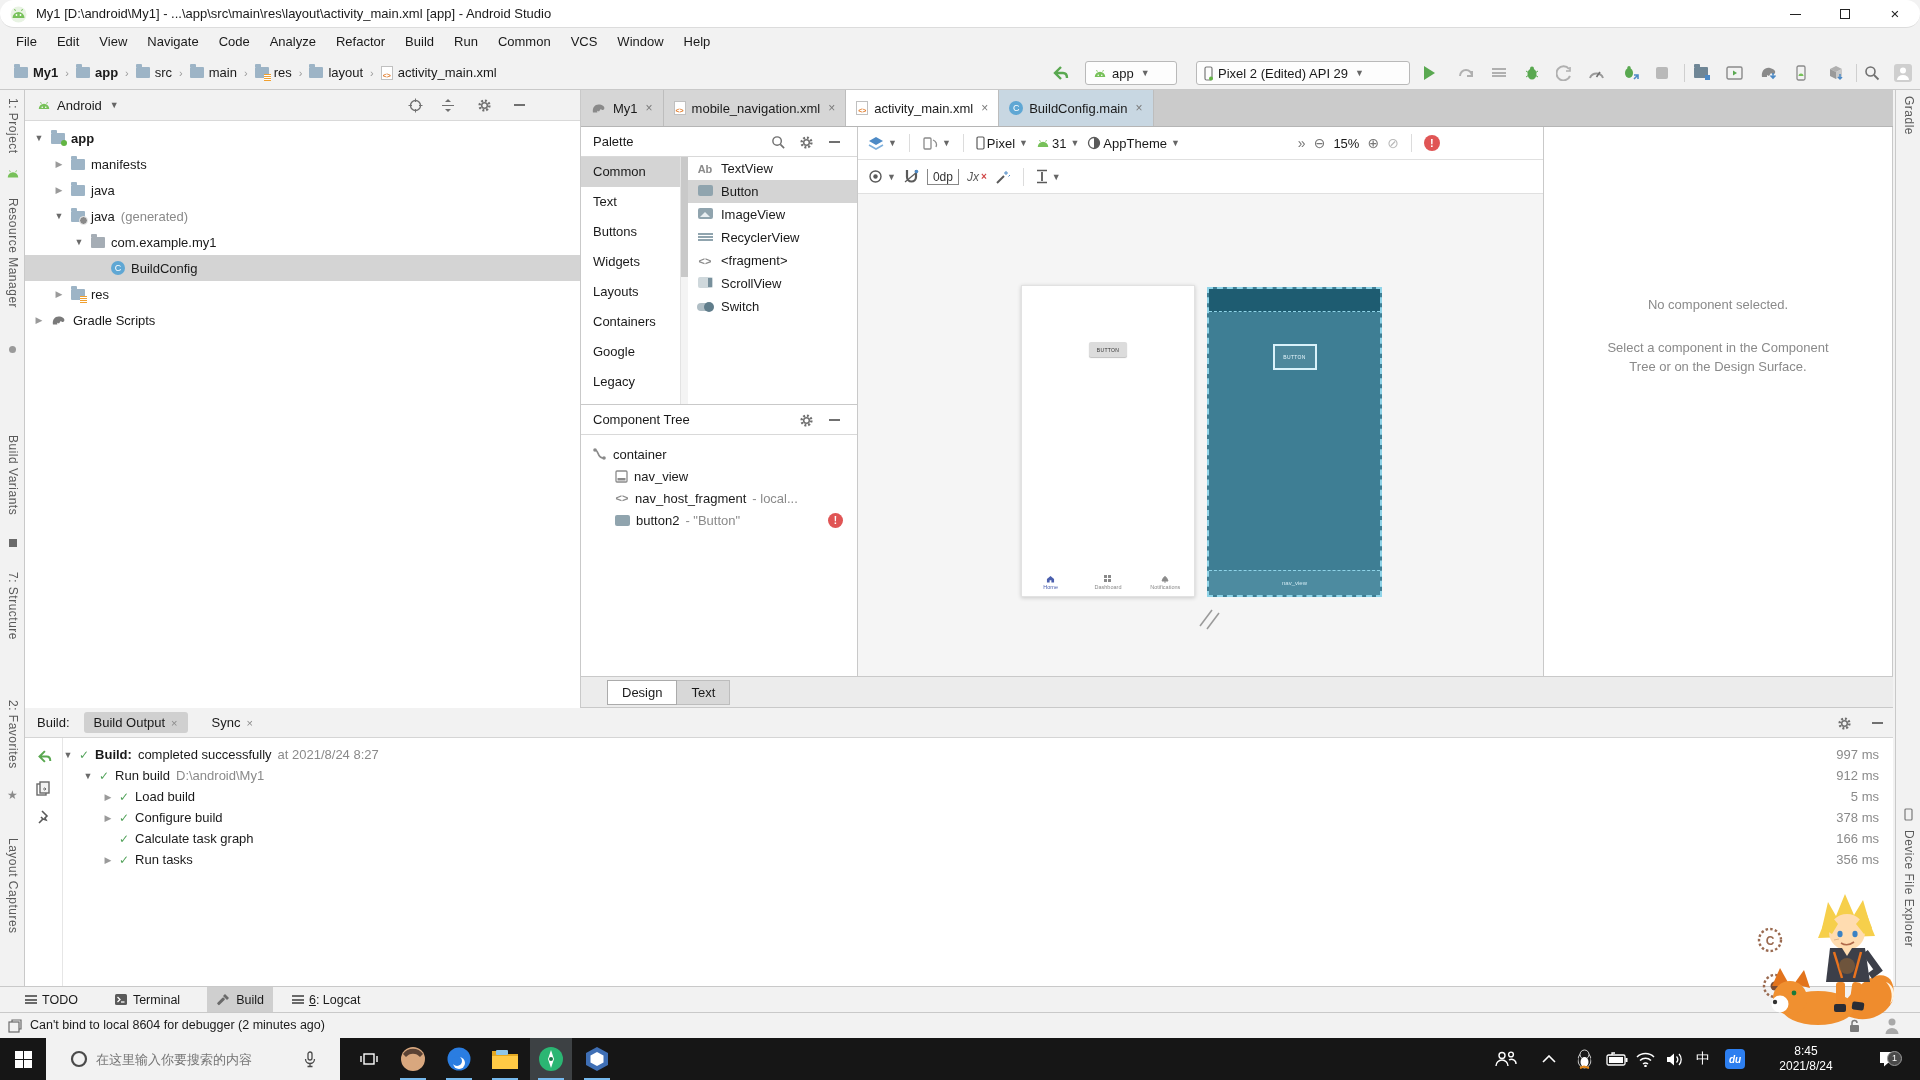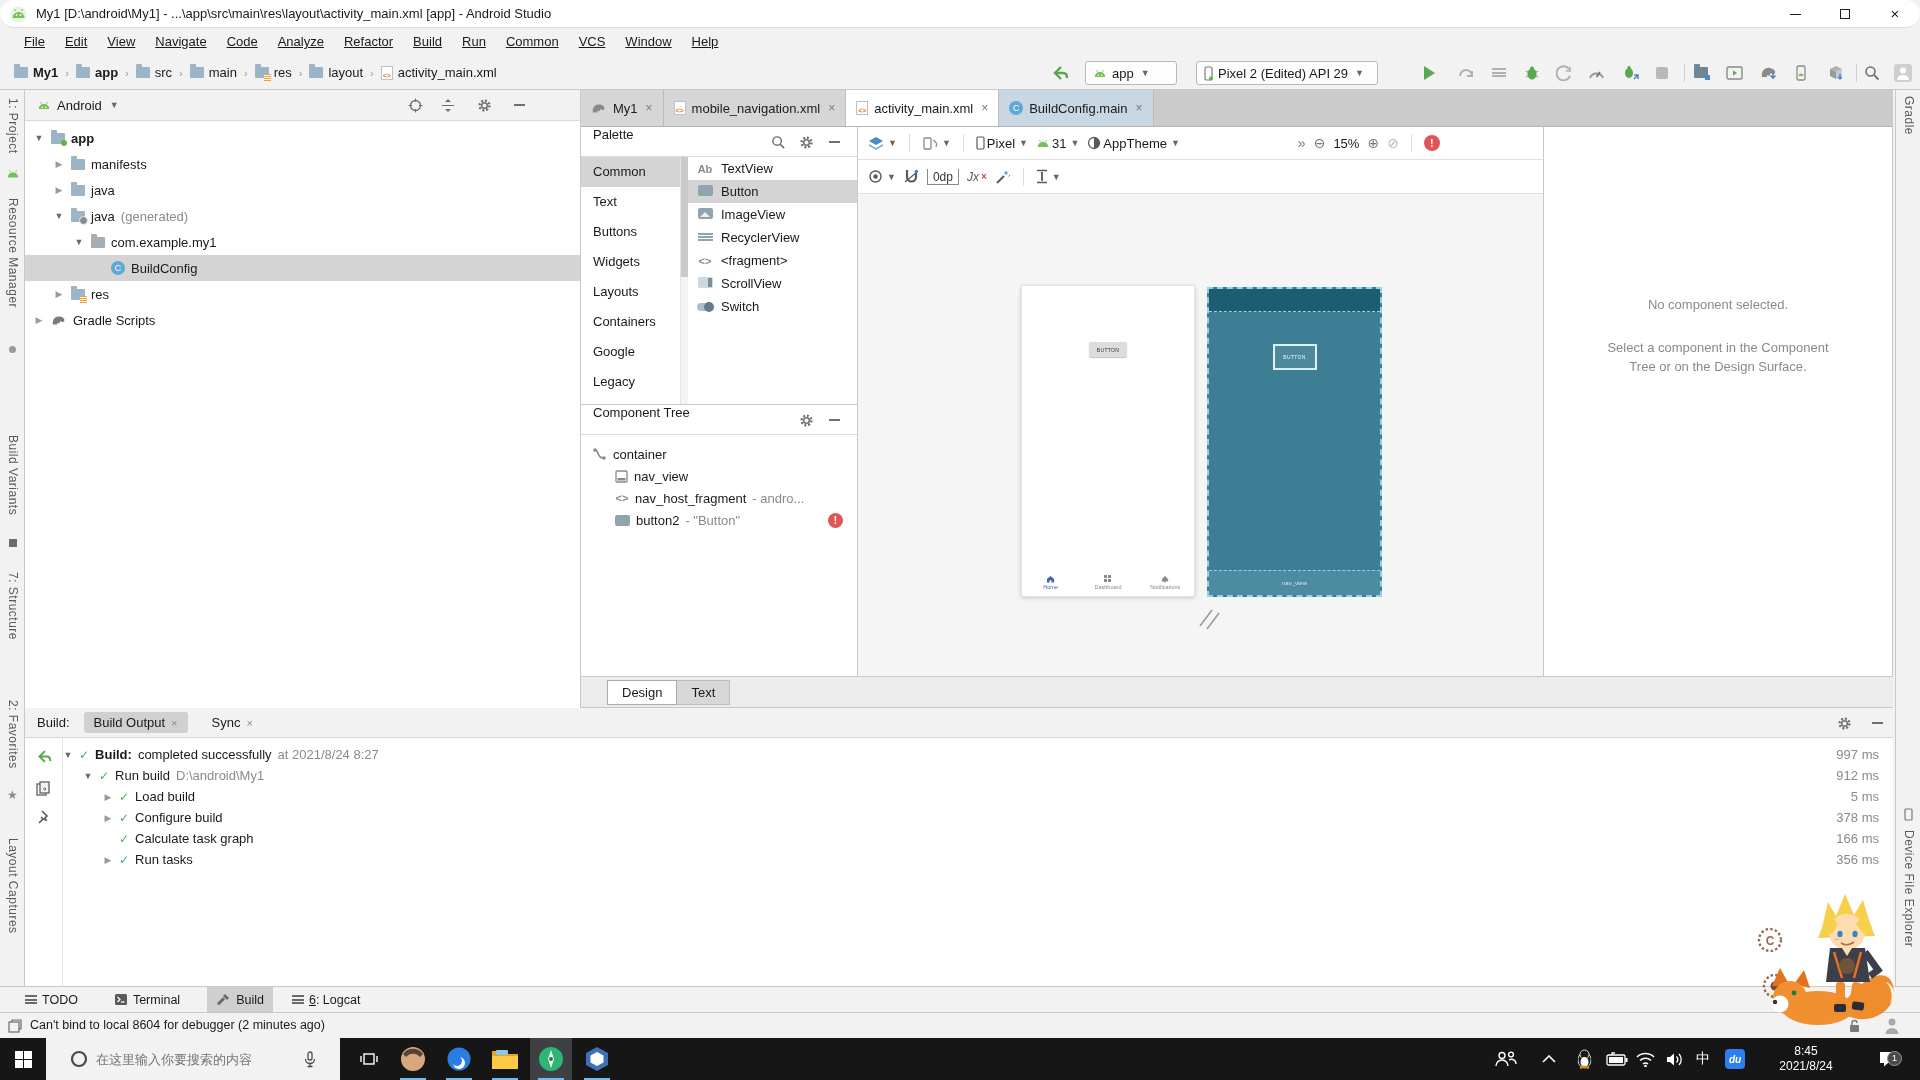--- a/index.html
+++ b/index.html
@@ -13,21 +13,21 @@
 
   
   #titlebar { left:0; top:0; width:1920px; height:28px; background:#fff; border-bottom:1px solid #dcdcdc;border-radius:14px; }
   #titlebar .title { position:absolute; left:36px; top:0; line-height:28px; font-size:13px; }
   .winbtn { position:absolute; top:0; width:50px; height:28px; display:flex; align-items:center; justify-content:center; }
   .wb-min i { display:block; width:11px; height:1px; background:#222; }
   .wb-max i { display:block; width:10px; height:10px; border:1px solid #222; }
   .wb-close i { font-style:normal; font-size:15px; line-height:28px; color:#222; }
 
   
-  #menubar { left:0; top:28px; width:1920px; height:28px; background:#f2f2f2; display:flex; align-items:center; padding-left:14px;text-decoration:underline; }
+  #menubar { left:0; top:28px; width:1920px; height:28px; background:#f2f2f2; display:flex; align-items:center; padding-left:6px; }
   #menubar .mi { padding:0 10px; line-height:28px; font-size:13px; }
 
   
   #toolbar { left:0; top:56px; width:1920px; height:34px; background:#f2f2f2; border-bottom:1px solid #c9c9c9; }
   .crumbs { position:absolute; left:14px; top:0; height:33px; display:flex; align-items:center; }
   .crumb { display:flex; align-items:center; gap:5px; }
   .crumb .lbl { font-size:13px; }
   .crumb.bold .lbl { font-weight:bold; }
   .csep { color:#9a9a9a; padding:0 7px; font-size:11px; }
   .fold { width:14px; height:11px; background:#9db4c6; border-radius:1px; position:relative; flex:none; }
@@ -60,21 +60,21 @@
   .cls { width:14px; height:14px; border-radius:50%; background:#5fa7d4; color:#fff; font-size:9px; line-height:14px; text-align:center; flex:none; }
 
   
   #tabstrip { left:581px; top:90px; width:1312px; height:37px; background:#cbcbcb; border-bottom:1px solid #b5b5b5; display:flex; }
   .etab { display:flex; align-items:center; gap:6px; padding:0 10px; font-size:13px; background:#d6d6d6; border-right:1px solid #bdbdbd; }
   .etab.active { background:#fff; }
   .etab.blue { background:#c8d7e2; }
   .etab .x { color:#7a7a7a; font-size:12px; margin-left:2px; }
 
   #palette { left:581px; top:127px; width:277px; height:277px; background:#fff; border-right:1px solid #c9c9c9; overflow:hidden; }
-  .mini-hdr { position:relative; height:30px; display:flex; align-items:flex-start; padding-left:12px; border-bottom:1px solid #d9d9d9; font-size:13px; }
+  .mini-hdr { position:relative; height:30px; display:flex; align-items:center; padding-left:12px; border-bottom:1px solid #d9d9d9; font-size:13px; }
   .palcats { position:absolute; left:0; top:30px; bottom:0; width:100px; border-right:1px solid #e3e3e3; overflow:hidden; }
   .palcat { height:30px; line-height:30px; padding-left:12px; font-size:13px; white-space:nowrap; }
   .palcat.sel { background:#d4d4d4; }
   .palscroll { position:absolute; left:100px; top:30px; width:7px; height:247px; background:#f4f4f4; }
   .palscroll i { display:block; width:7px; height:120px; background:#c9c9c9; }
   .palitems { position:absolute; left:107px; top:30px; right:0; }
   .palitem { height:23px; display:flex; align-items:center; gap:7px; padding-left:8px; font-size:13px; }
   .palitem.sel { background:#d4d4d4; }
   .pglyph { color:#8a8a8a; font-size:11px; font-weight:bold; width:18px; text-align:center; flex:none; }
   .wdgt { width:15px; height:11px; background:#90a4ae; border-radius:2px; flex:none; }
@@ -247,21 +247,21 @@
       <svg width="14" height="9" viewBox="0 0 16 10">
           <path d="M2,9 a6,6 0 0 1 12,0 z" fill="#77c159"></path>
           <line x1="5" y1="3" x2="4" y2="1" stroke="#77c159"></line>
           <line x1="11" y1="3" x2="12" y2="1" stroke="#77c159"></line>
           <circle cx="6" cy="7" r="0.9" fill="#fff"></circle>
           <circle cx="10" cy="7" r="0.9" fill="#fff"></circle>
         </svg>
       <span>app</span>
         <span class="dd">▼</span>
     </div>
-    <div class="combo" style="left:1196px;width:182px">
+    <div class="combo" style="left:1196px;width:214px">
       <svg width="9" height="15" viewBox="0 0 9 15">
           <rect x="1" y="1" width="7" height="13" rx="1.5" fill="none" stroke="#7a7a7a" stroke-width="1.2"></rect>
           <circle cx="7" cy="12.5" r="2" fill="#62b543"></circle>
         </svg>
       <span>Pixel 2 (Edited) API 29</span>
         <span class="dd">▼</span>
     </div>
     <div class="tbtn" style="left:1424px">
         <span class="play-tri"></span>
       </div>
@@ -610,21 +610,21 @@
       <div class="ctrow" style="padding-left:34px">
         <svg width="13" height="13" viewBox="0 0 13 13">
             <rect x="1" y="1" width="11" height="11" rx="1" fill="none" stroke="#8a8a8a" stroke-width="1.3"></rect>
             <rect x="2.5" y="8" width="8" height="2.5" fill="#8a8a8a"></rect>
           </svg>
         <span>nav_view</span>
       </div>
       <div class="ctrow" style="padding-left:34px">
         <span class="pglyph" style="width:14px">&lt;&gt;</span>
         <span>nav_host_fragment</span>
-          <span class="gray">- andro...</span>
+          <span class="gray">- local...</span>
       </div>
       <div class="ctrow" style="padding-left:34px">
         <span class="wdgt"></span>
         <span>button2</span>
           <span class="gray">- "Button"</span>
         <span class="errbadge">!</span>
       </div>
     </div>
   </div>
 

